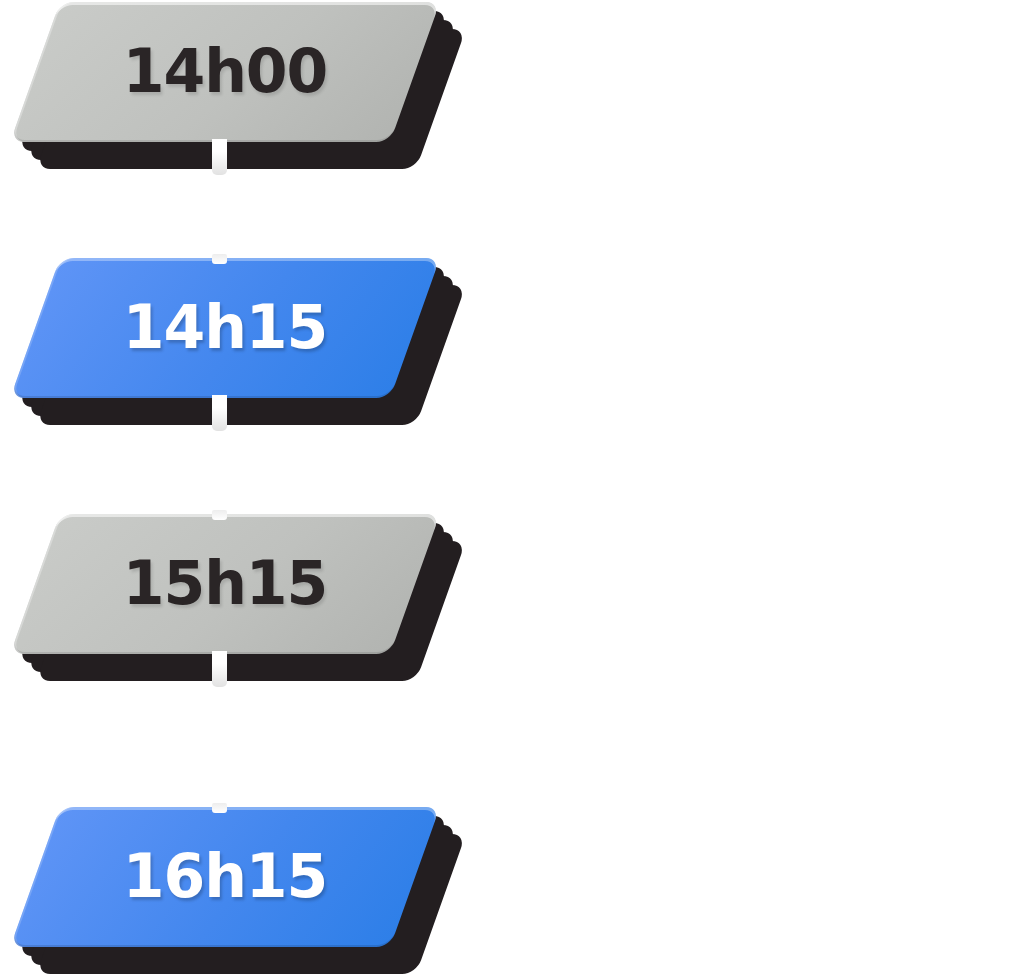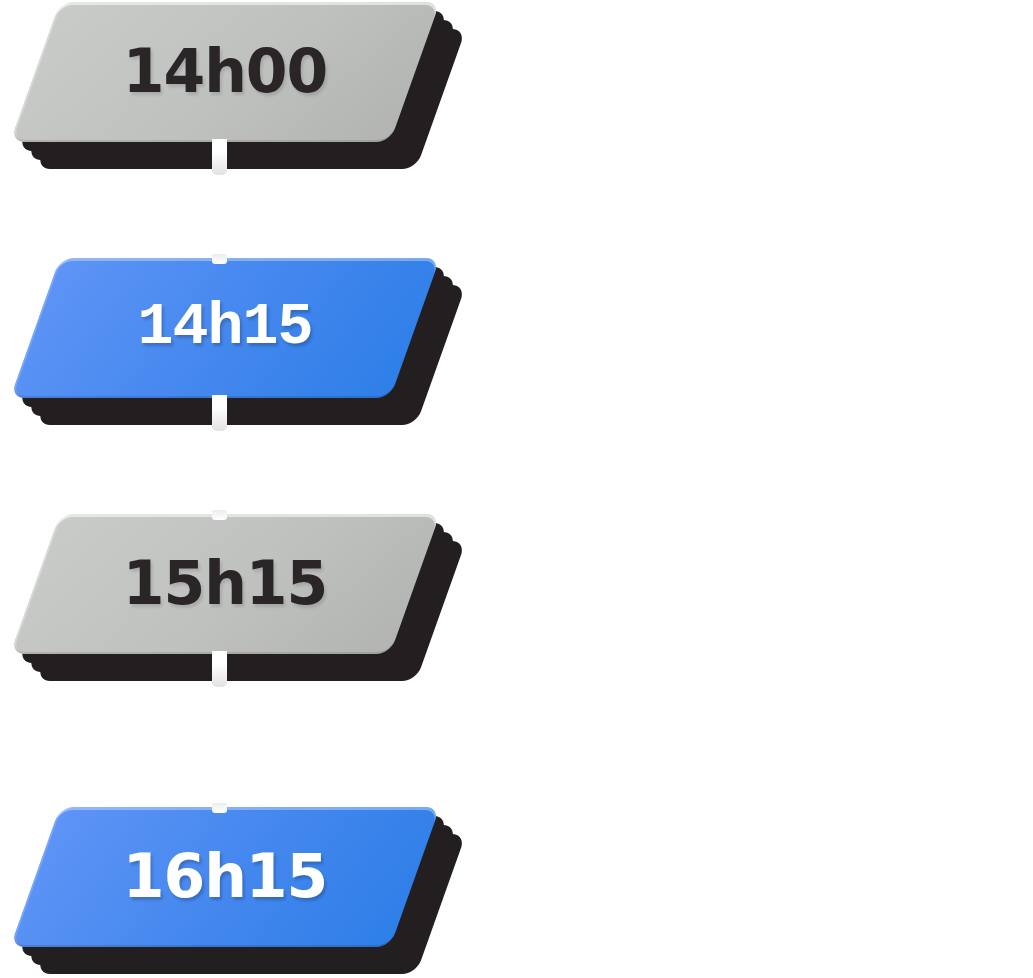--- a/index.html
+++ b/index.html
@@ -15,21 +15,21 @@
 
   
   .slot {
     position: absolute;
     left: 2px;
     width: 430px;
     height: 140px;
     cursor: pointer;
   }
   .slot-0 { top: 2px; }
-  .slot-1 { top: 258px; font-family: Liberation Mono, monospace; }
+  .slot-1 { top: 258px; }
   .slot-2 { top: 514px; }
   .slot-3 { top: 807px; }
 
   .face, .shadow {
     position: absolute;
     left: 50px;
     top: 0;
     width: 380px;
     height: 140px;
     border-radius: 14px;

